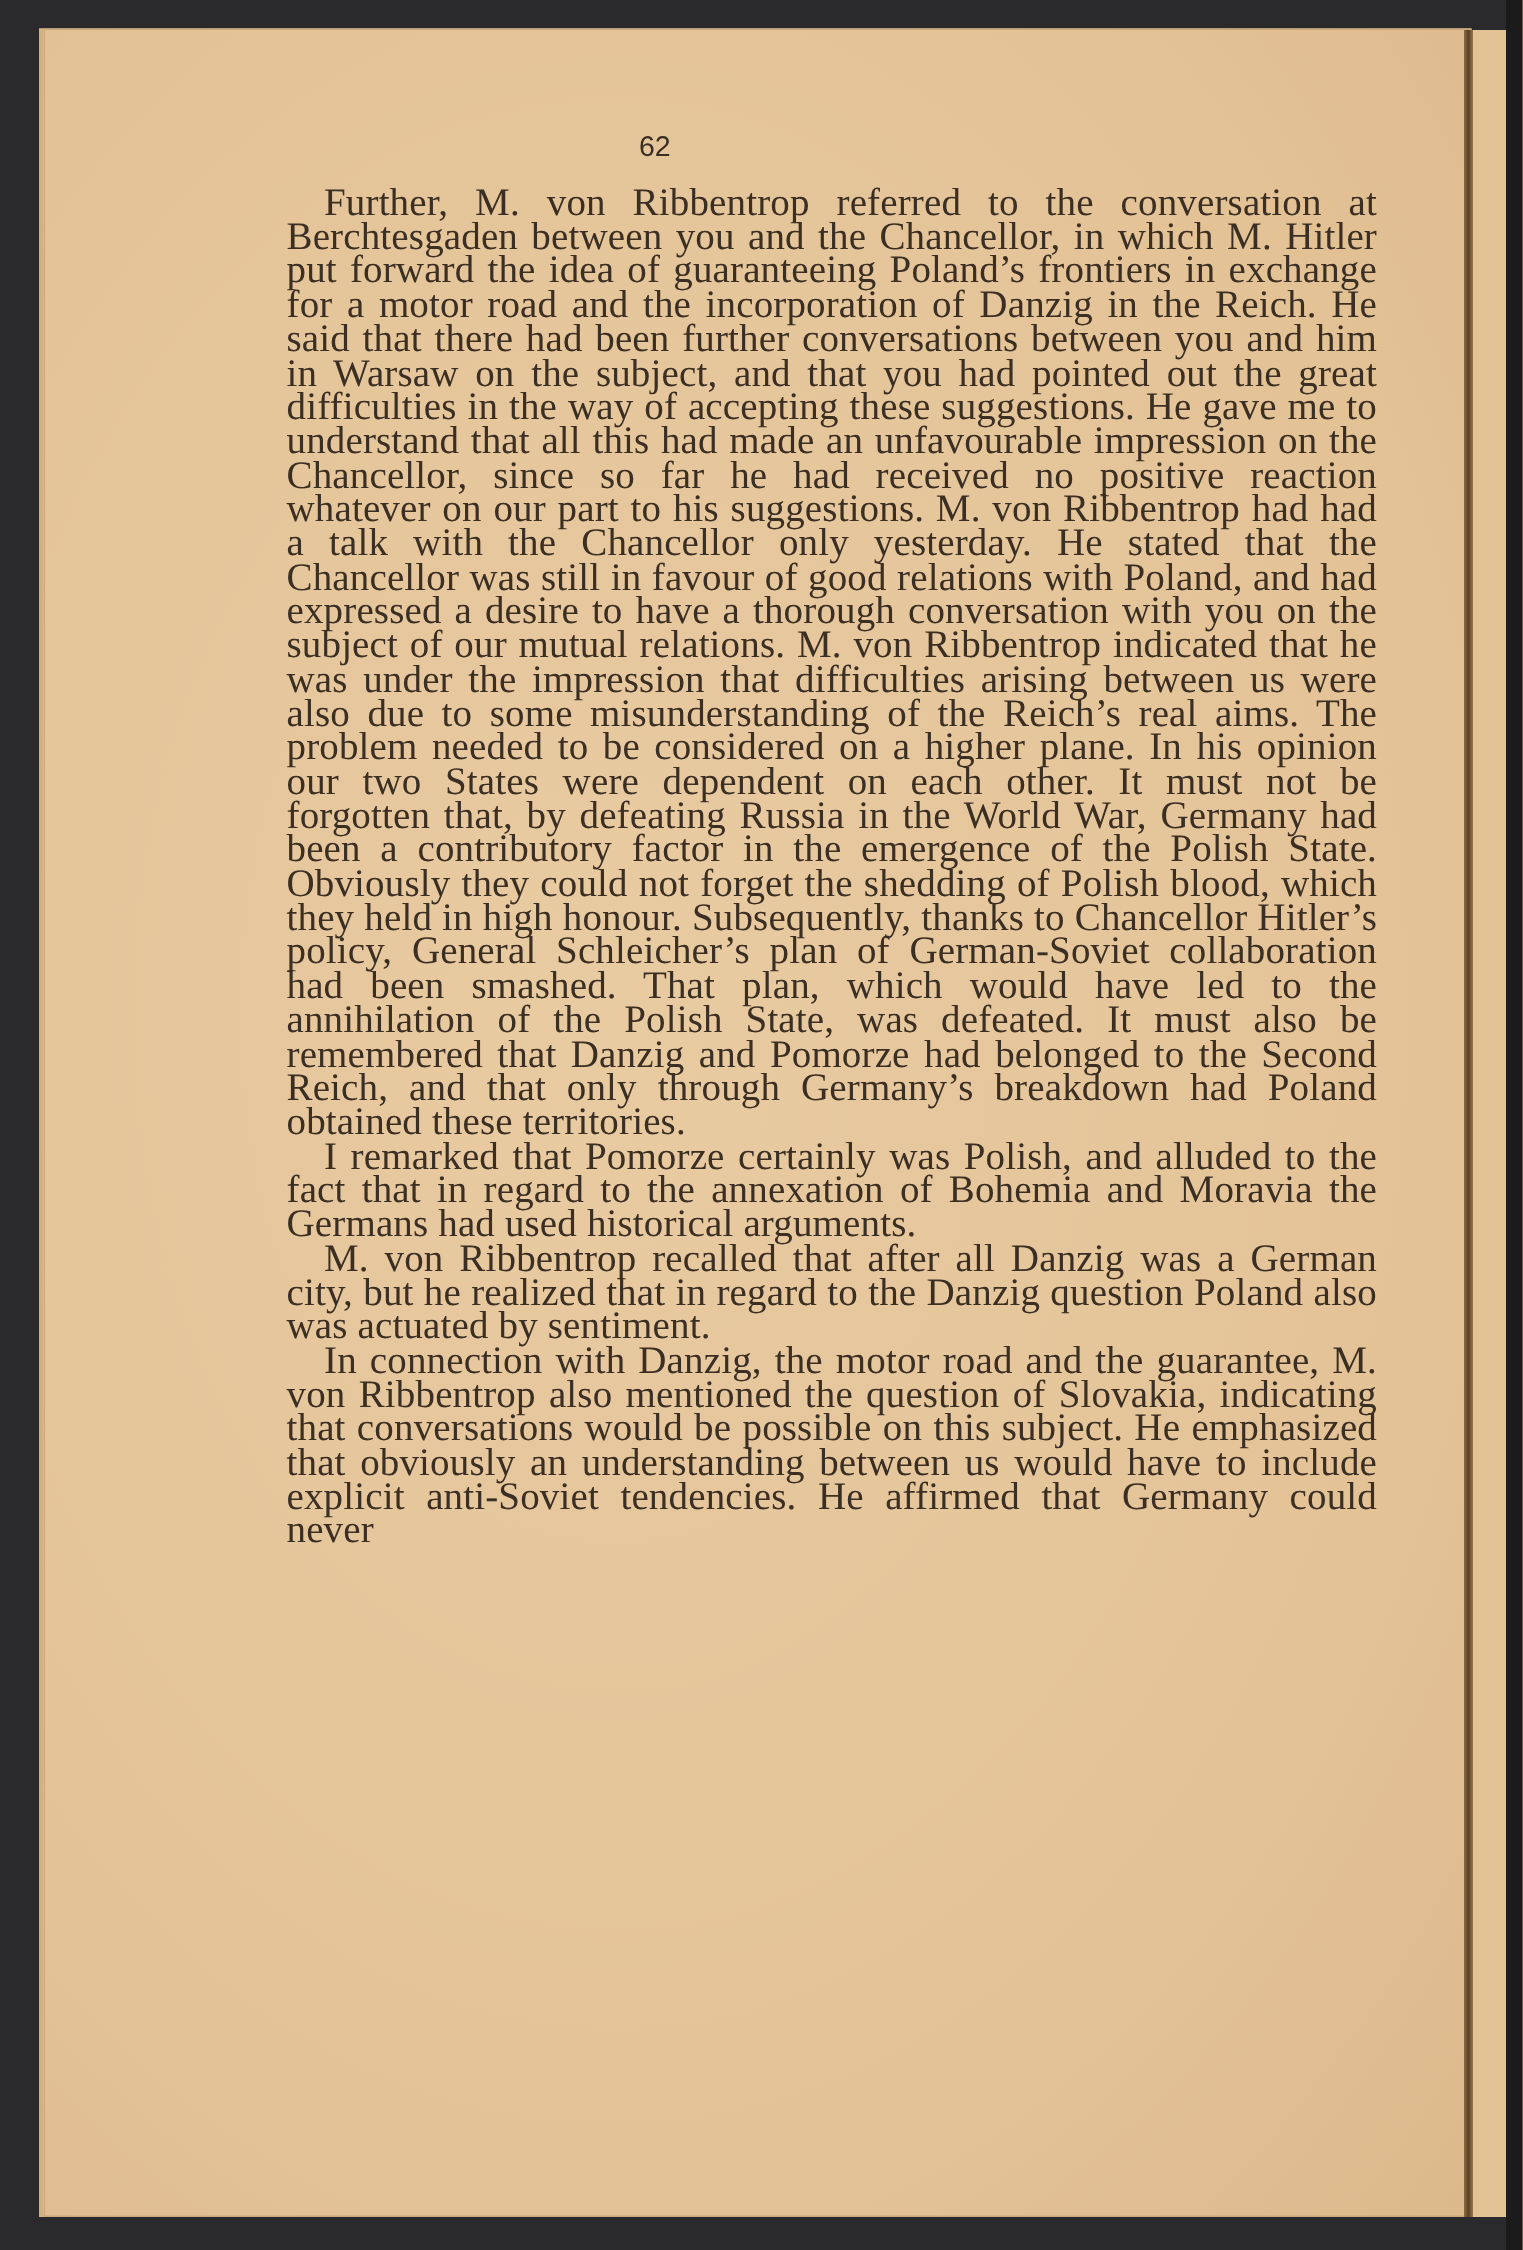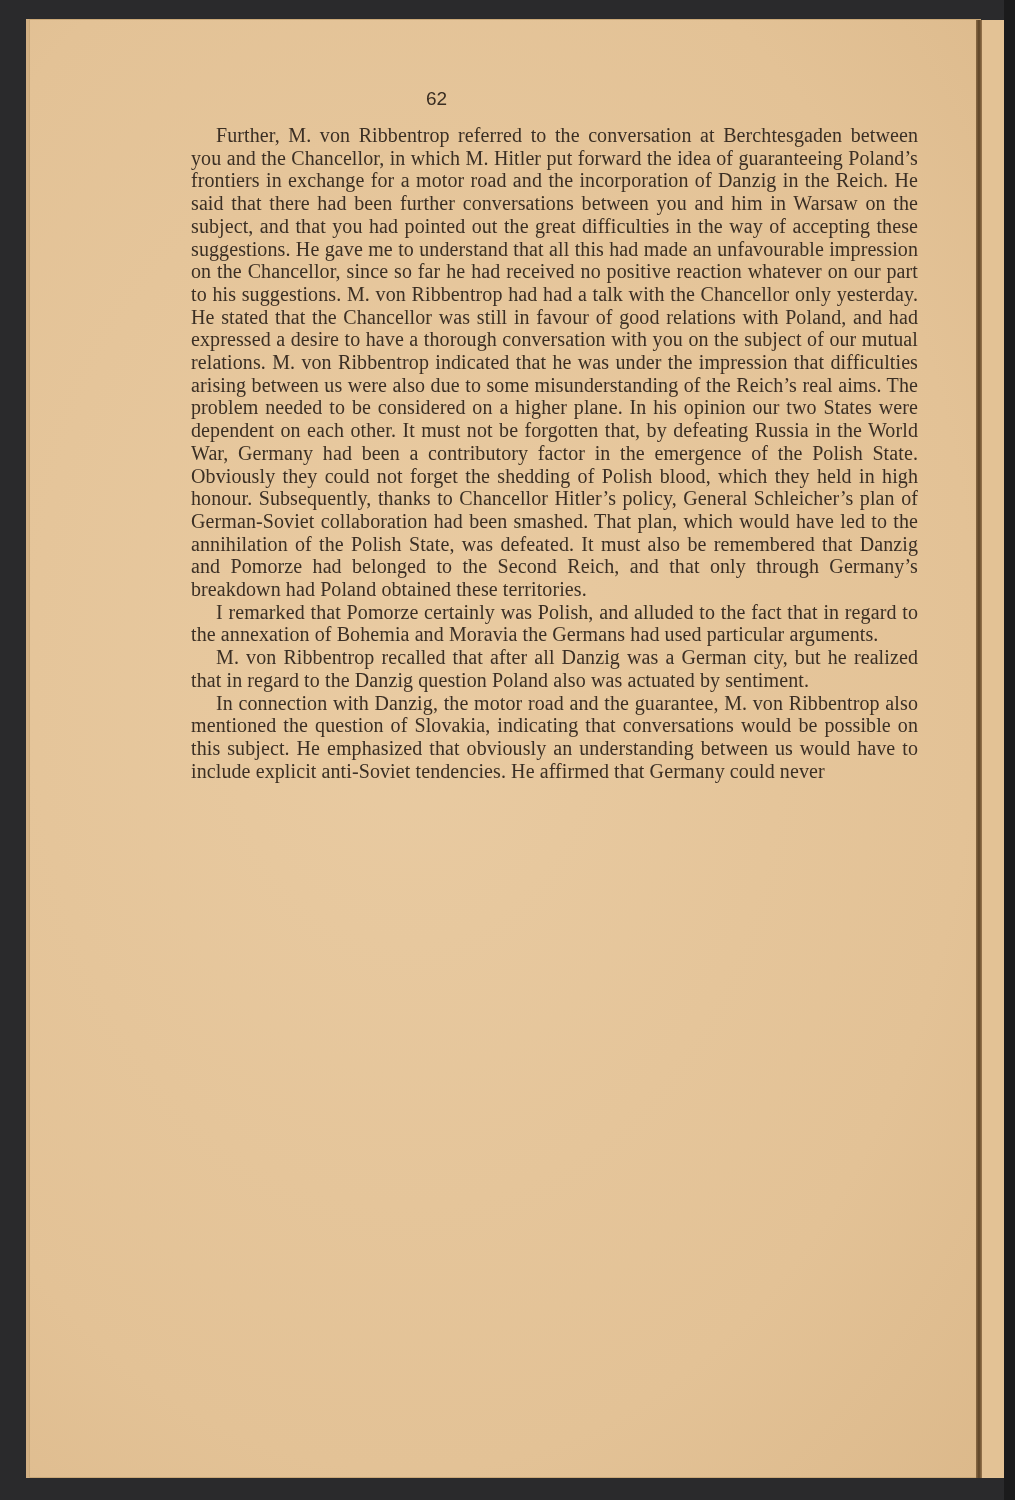--- a/index.html
+++ b/index.html
@@ -32,36 +32,36 @@
   }
   .page-number {
     position: absolute; left: 0; width: 873px; top: 88px;
     text-align: center;
     font-family: "Liberation Sans", sans-serif;
     font-size: 19px; color: #3a2e22;
   }
   .text {
     position: absolute; left: 191px; top: 124px; width: 727px;
     font-family: "Liberation Serif", serif;
-    font-size: 20px; line-height: 22.7px;
+    font-size: 26px; line-height: 22.7px;
     color: #3b2f24;
     text-align: justify;
     letter-spacing: 0.1px;
   }
   .text p { margin: 0; text-indent: 25px; }
   .text p.first { text-indent: 25px; }
 </style>
 </head>
 <body>
 
 <div class="page"></div>
 <div class="gutter"></div>
 <div class="facing"></div>
 <div class="edge-right"></div>
 
 <div class="page-number">62</div>
 
 <div class="text">
   <p class="first">Further, M. von Ribbentrop referred to the conversation at Berchtesgaden between you and the Chancellor, in which M. Hitler put forward the idea of guaranteeing Poland’s frontiers in exchange for a motor road and the incorporation of Danzig in the Reich. He said that there had been further conversations between you and him in Warsaw on the subject, and that you had pointed out the great difficulties in the way of accepting these suggestions. He gave me to understand that all this had made an unfavourable impression on the Chancellor, since so far he had received no positive reaction whatever on our part to his suggestions. M. von Ribbentrop had had a talk with the Chancellor only yesterday. He stated that the Chancellor was still in favour of good relations with Poland, and had expressed a desire to have a thorough conversation with you on the subject of our mutual relations. M. von Ribbentrop indicated that he was under the impression that difficulties arising between us were also due to some misunderstanding of the Reich’s real aims. The problem needed to be considered on a higher plane. In his opinion our two States were dependent on each other. It must not be forgotten that, by defeating Russia in the World War, Germany had been a contributory factor in the emergence of the Polish State. Obviously they could not forget the shedding of Polish blood, which they held in high honour. Subsequently, thanks to Chancellor Hitler’s policy, General Schleicher’s plan of German-Soviet collaboration had been smashed. That plan, which would have led to the annihilation of the Polish State, was defeated. It must also be remembered that Danzig and Pomorze had belonged to the Second Reich, and that only through Germany’s breakdown had Poland obtained these territories.</p>
-  <p>I remarked that Pomorze certainly was Polish, and alluded to the fact that in regard to the annexation of Bohemia and Moravia the Germans had used particular arguments.</p>
+  <p>I remarked that Pomorze certainly was Polish, and alluded to the fact that in regard to the annexation of Bohemia and Moravia the Germans had used historical arguments.</p>
   <p>M. von Ribbentrop recalled that after all Danzig was a German city, but he realized that in regard to the Danzig question Poland also was actuated by sentiment.</p>
   <p>In connection with Danzig, the motor road and the guarantee, M. von Ribbentrop also mentioned the question of Slovakia, indicating that conversations would be possible on this subject. He emphasized that obviously an understanding between us would have to include explicit anti-Soviet tendencies. He affirmed that Germany could never</p>
 </div>
 
 </body></html>

